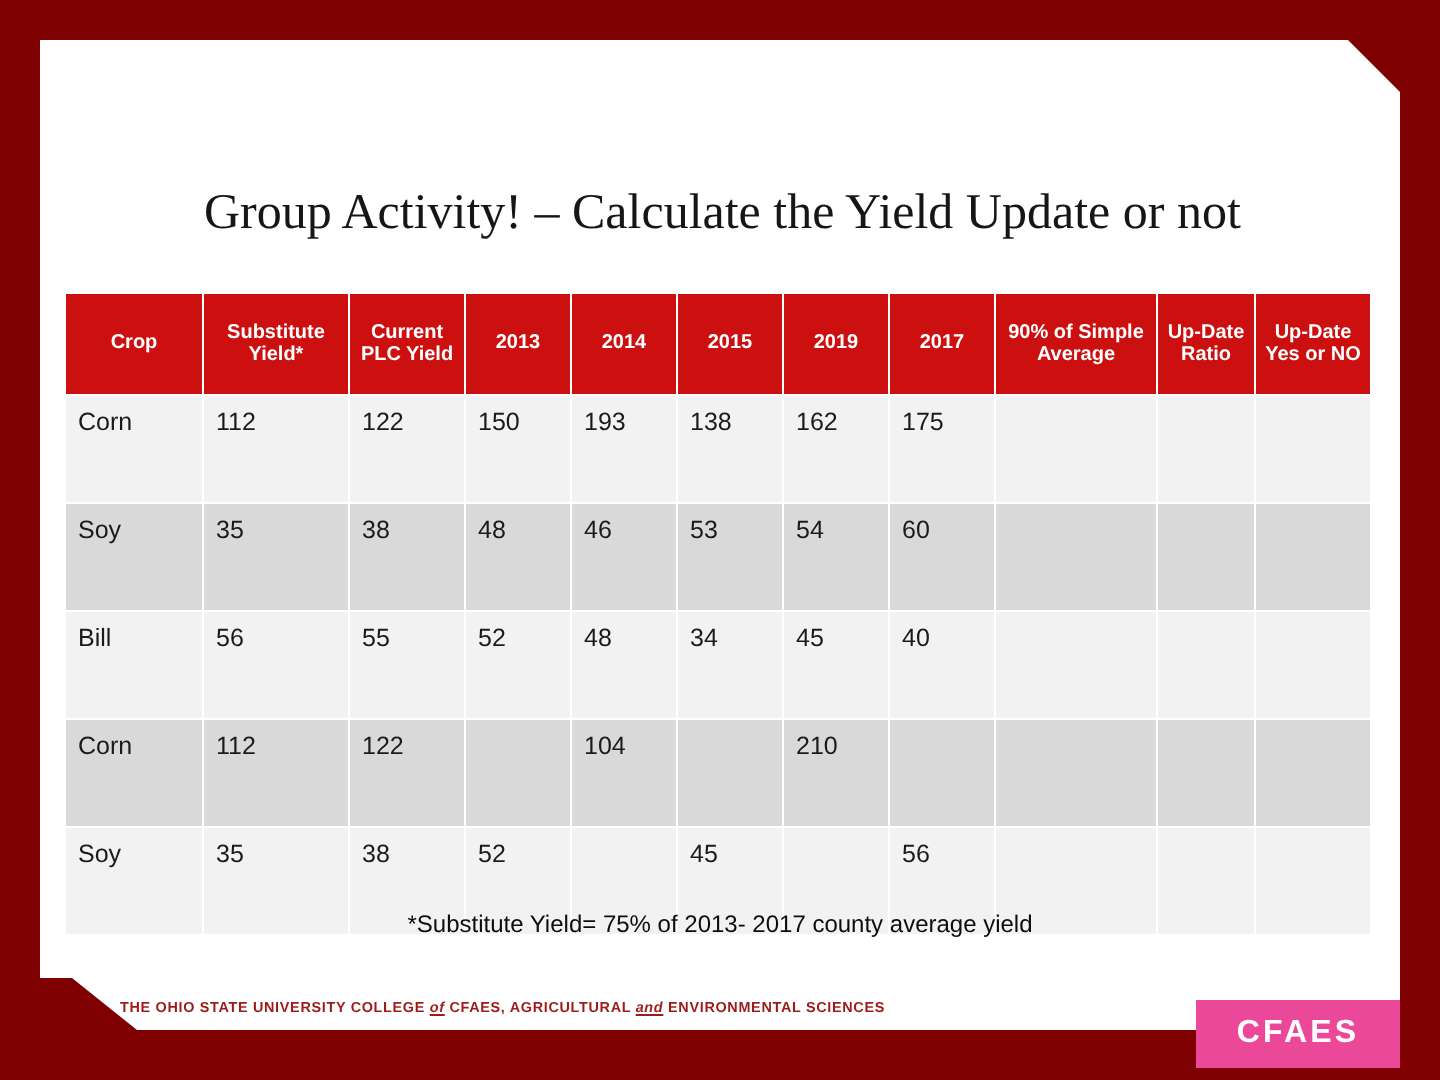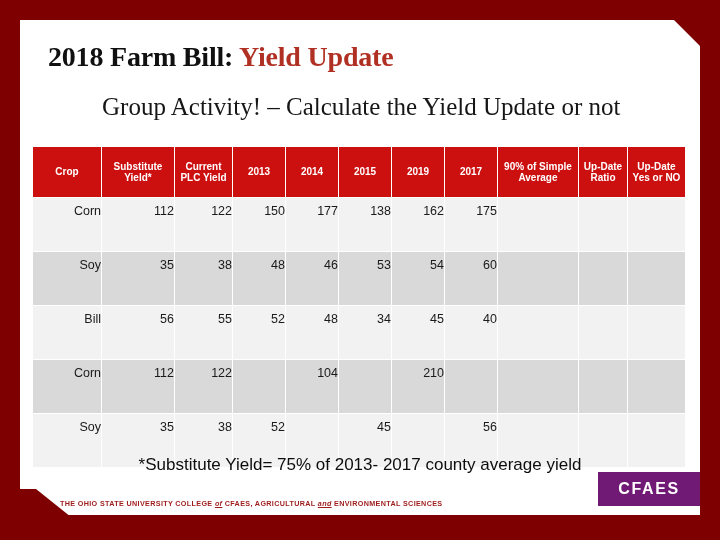--- a/index.html
+++ b/index.html
@@ -90,21 +90,21 @@
     font-weight: bold;
     line-height: 11.5px;
     text-align: center;
     vertical-align: middle;
     height: 48px;
     padding: 1px 2px;
   }
   #yield-table td {
     font-size: 12.5px;
     color: #1a1a1a;
-    text-align: right;
+    text-align: left;
     vertical-align: top;
     height: 47px;
     padding: 6px 0 0 6px;
   }
   #yield-table tr.odd td  { background: #F2F2F2; }
   #yield-table tr.even td { background: #D9D9D9; }
 
   
   .c-crop  { width: 68px; }
   .c-sub   { width: 72px; }
@@ -114,21 +114,21 @@
   .c-ratio { width: 48px; }
   .c-yesno { width: 57px; }
 
   
   #footnote {
     position: absolute;
     left: 0px;
     top: 455px;
     width: 720px;
     text-align: center;
-    font-size: 17px;
+    font-size: 12px;
     color: #0d0d0d;
   }
 
   
   #bottom-bar {
     position: absolute;
     left: 0;
     top: 489px;
     width: 720px;
     height: 51px;
@@ -140,44 +140,41 @@
     font-size: 7.2px;
     font-weight: bold;
     letter-spacing: 0.35px;
     color: #9E1B1B;
     white-space: nowrap;
   }
   #osu-line .it { font-style: italic; font-weight: bold; text-decoration: underline; }
   #cfaes-box {
     position: absolute;
     left: 598px;
-    top: 472px;
+    top: 500px;
     width: 102px;
     height: 34px;
-    background: #701a75;
+    background: #ec4899;
     color: #FFFFFF;
     font-size: 16px;
     font-weight: bold;
     letter-spacing: 1.6px;
     display: flex;
     align-items: center;
     justify-content: center;
   }
 </style>
 </head>
 <body>
 
 <div id="slide">
 
   <div id="panel"></div>
   <div id="wedge"></div>
 
-  <div id="title">
-    <span class="blk">2018 Farm Bill: </span><span class="red">Yield Update</span>
-  </div>
 
   <div id="subtitle">Group Activity! – Calculate the Yield Update or not</div>
 
   <table id="yield-table">
     <colgroup>
       <col class="c-crop">
         <col class="c-sub">
         <col class="c-plc">
       <col class="c-yr">
         <col class="c-yr">
@@ -202,21 +199,21 @@
         <th>Up-Date Ratio</th>
         <th>Up-Date Yes or NO</th>
       </tr>
     </thead>
     <tbody>
       <tr class="odd">
         <td>Corn</td>
         <td>112</td>
         <td>122</td>
         <td>150</td>
-        <td>177</td>
+        <td>193</td>
         <td>138</td>
         <td>162</td>
         <td>175</td>
         <td></td>
         <td></td>
         <td></td>
       </tr>
       <tr class="even">
         <td>Soy</td>
         <td>35</td>

